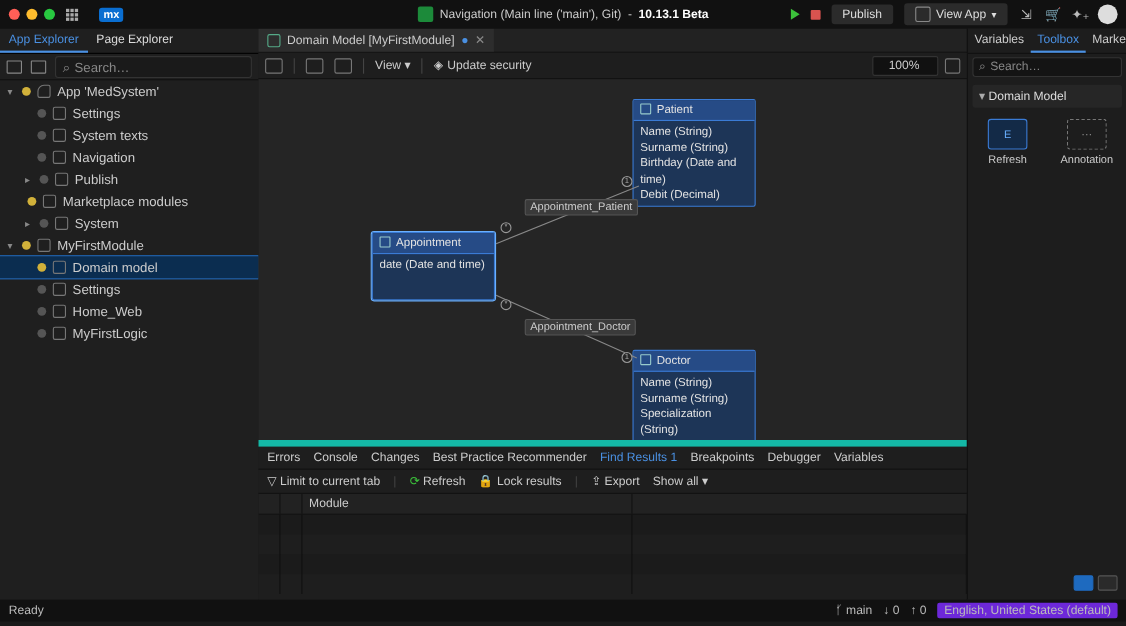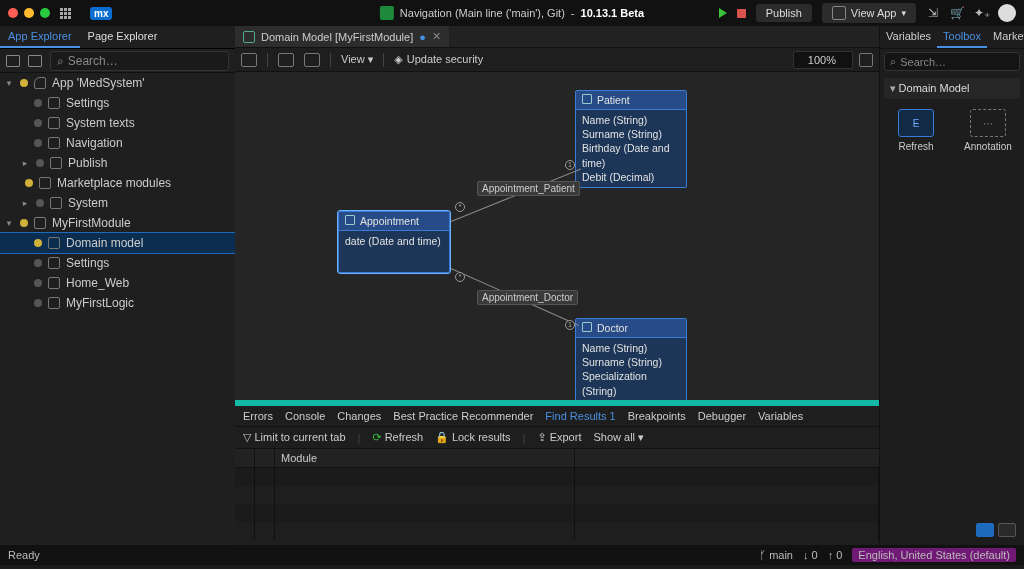--- a/index.html
+++ b/index.html
@@ -82,21 +82,21 @@
 .rsection .ch::before { content: "▾ "; color: #aaa; }
 .palette { display: flex; gap: 12px; padding: 6px; }
 .pal-item { width: 60px; text-align: center; font-size: 10px; color: #ccc; }
 .pal-ic { width: 36px; height: 28px; border: 1px solid #3a7bd5; border-radius: 3px; margin: 0 auto 4px; background: #132a47; display: flex; align-items: center; justify-content: center; }
 .pal-ic.ann { border-style: dashed; border-color: #777; background: #1d1d1d; }
 .layout-toggle { position: absolute; right: 8px; bottom: 8px; display: flex; gap: 4px; }
 .layout-toggle .lt { width: 18px; height: 14px; border: 1px solid #555; border-radius: 2px; background: #2a2a2a; }
 .layout-toggle .lt.active { background: #1e6abf; border-color: #1e6abf; }
 .statusbar { height: 20px; background: #111; display: flex; align-items: center; padding: 0 8px; font-size: 11px; color: #bbb; }
 .statusbar .right { margin-left: auto; display: flex; align-items: center; gap: 10px; }
-.lang { background: #701a75; padding: 1px 6px; border-radius: 2px; }
+.lang { background: #6d28d9; padding: 1px 6px; border-radius: 2px; }
 .branch::before { content: "ᚶ "; }
 </style>
 </head>
 <body>
 
 <div class="titlebar">
   <div class="traffic">
     <div class="dot r"></div>
     <div class="dot y"></div>
     <div class="dot g"></div>

